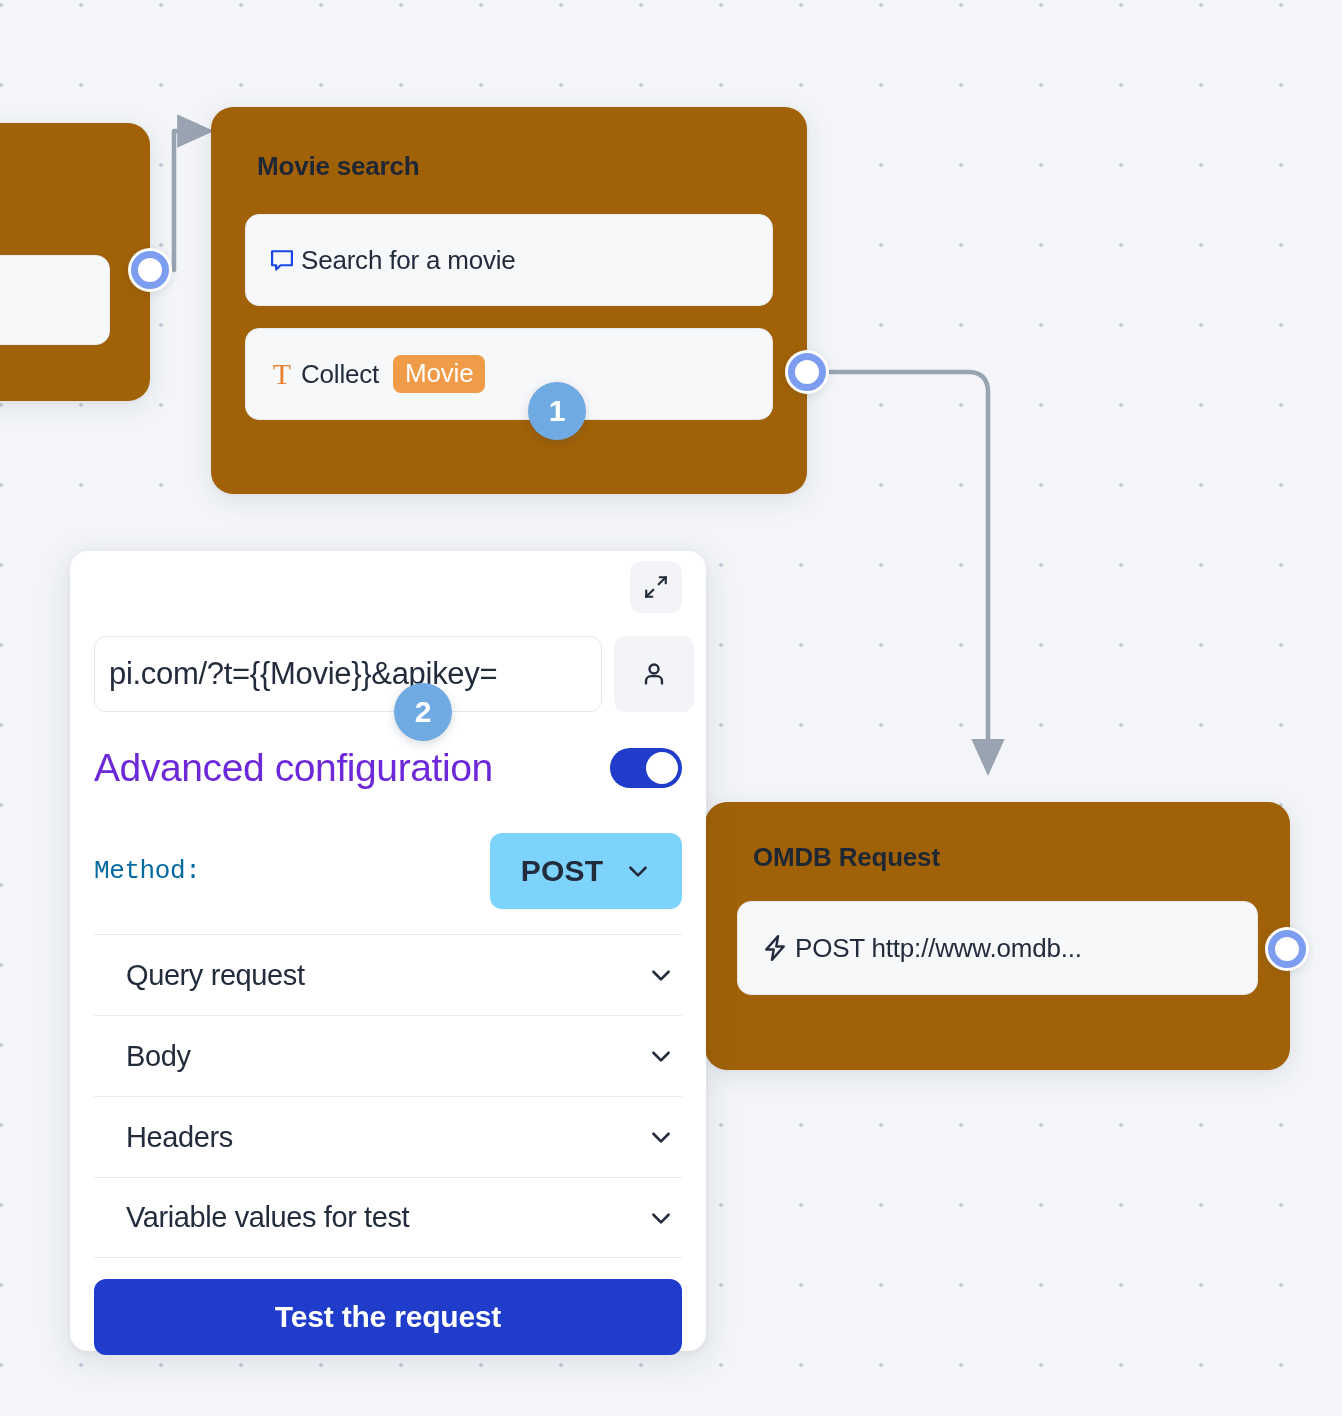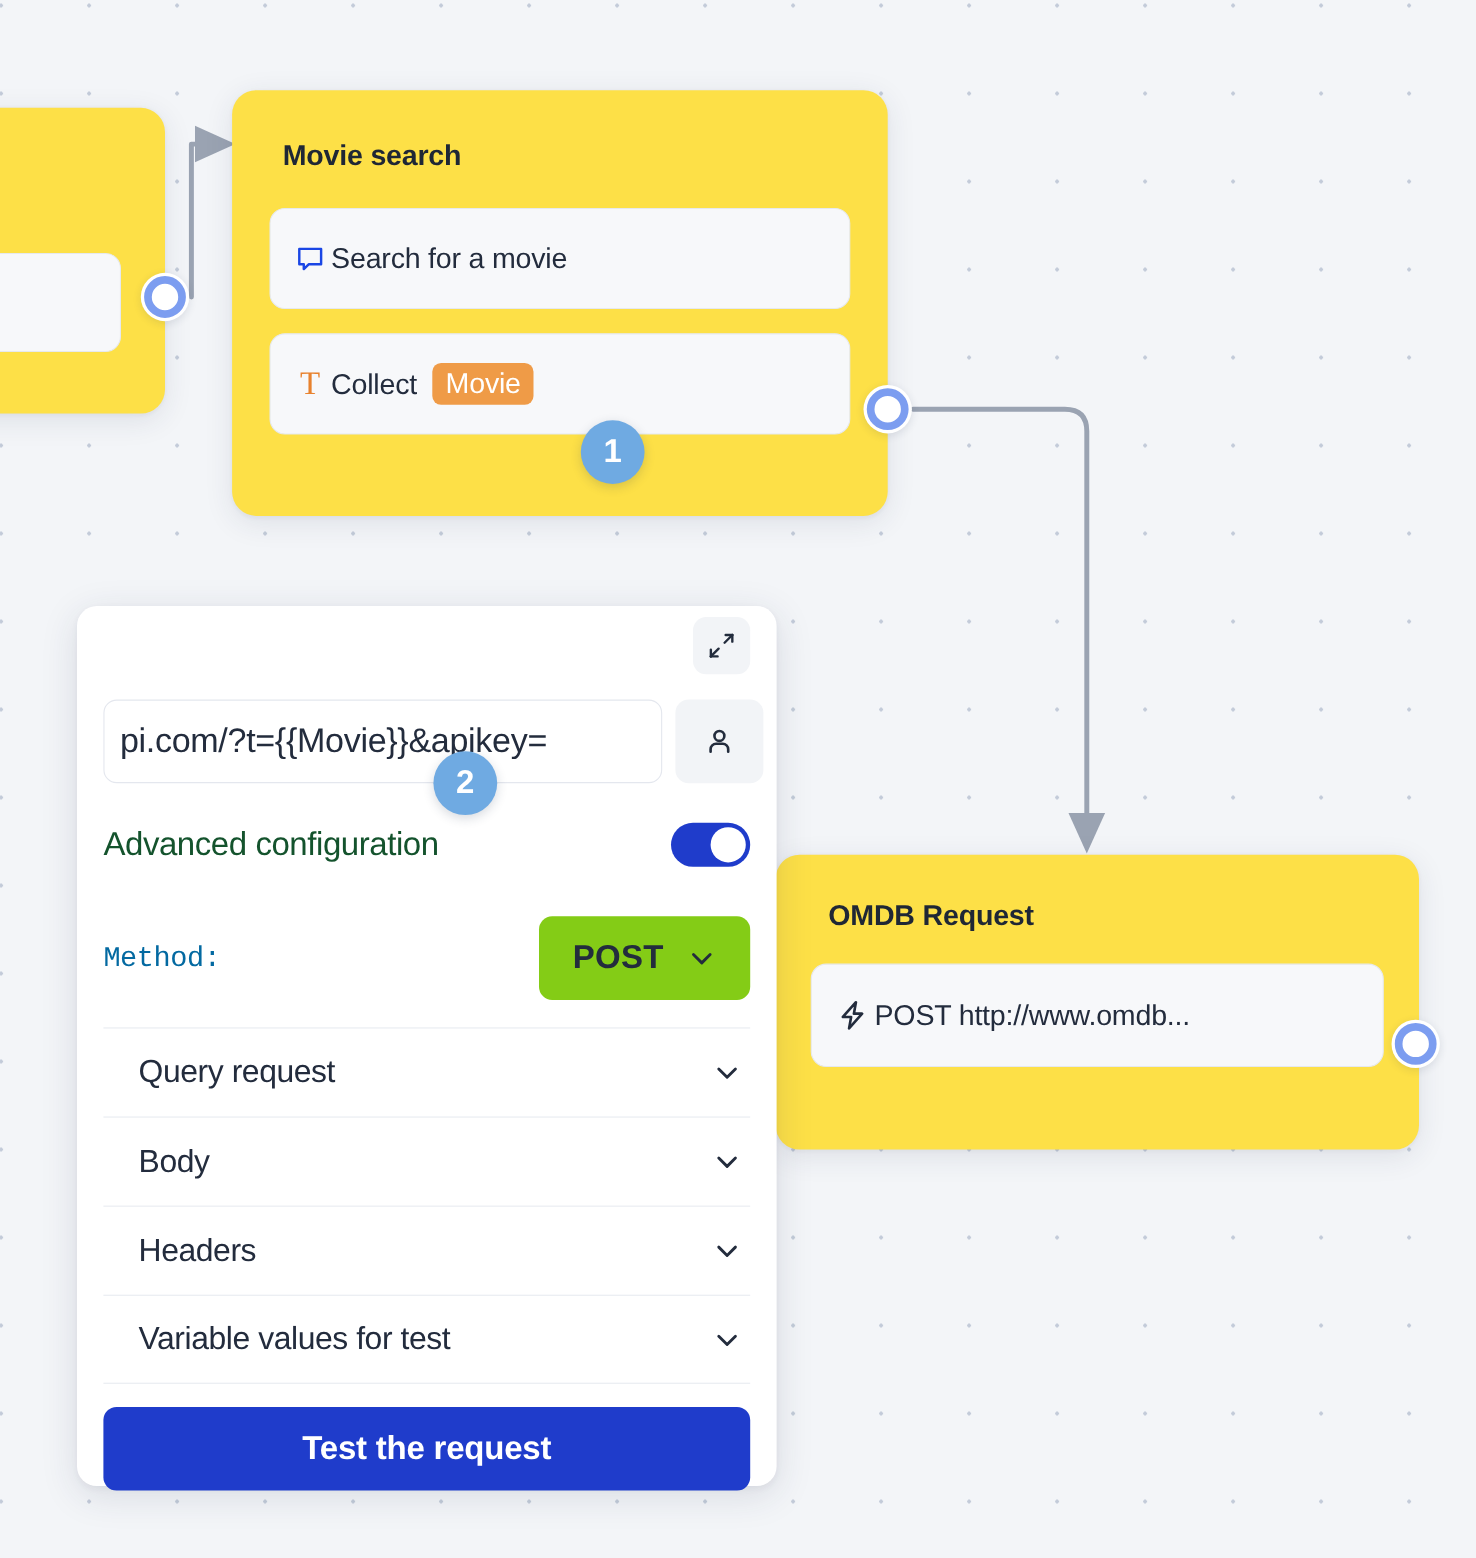--- a/index.html
+++ b/index.html
@@ -19,24 +19,25 @@
     position: relative;
     color: #232c3d;
     -webkit-font-smoothing: antialiased;
   }
 
   .canvas { position: absolute; inset: 0; }
 
   
   .node {
     position: absolute;
-    background: #fde047;
+    background: #a16207;
     border-radius: 22px;
     box-shadow: 0 6px 26px rgba(36, 48, 80, 0.10),
                 0 1px 4px rgba(36, 48, 80, 0.05);
+    margin-top: 25px;
   }
   .node-title {
     font-size: 26px;
     font-weight: bold;
     letter-spacing: -0.2px;
     color: #1f2735;
   }
   .node-row {
     background: #f7f8fa;
     border: 1px solid #e6e9ef;
@@ -219,23 +220,23 @@
     position: absolute;
     left: 24px;
     right: 24px;
     top: 190px;
     height: 54px;
     display: flex;
     align-items: center;
     justify-content: space-between;
   }
   .adv-label {
-    font-size: 30px;
+    font-size: 39px;
     letter-spacing: -0.4px;
-    color: #14532d;
+    color: #6d28d9;
   }
   .toggle {
     width: 72px;
     height: 40px;
     border-radius: 20px;
     background: #1f3ccb;
     position: relative;
     cursor: pointer;
     flex: 0 0 auto;
   }
@@ -261,21 +262,21 @@
   }
   .method-label {
     font-size: 26px;
     letter-spacing: -0.4px;
     color: #0369a1;
     font-family: Liberation Mono, monospace;
   }
   .method-select {
     width: 192px;
     height: 76px;
-    background: #84cc16;
+    background: #7dd3fc;
     border-radius: 12px;
     display: flex;
     align-items: center;
     justify-content: center;
     gap: 22px;
     cursor: pointer;
   }
   .method-value {
     font-size: 30px;
     font-weight: bold;

